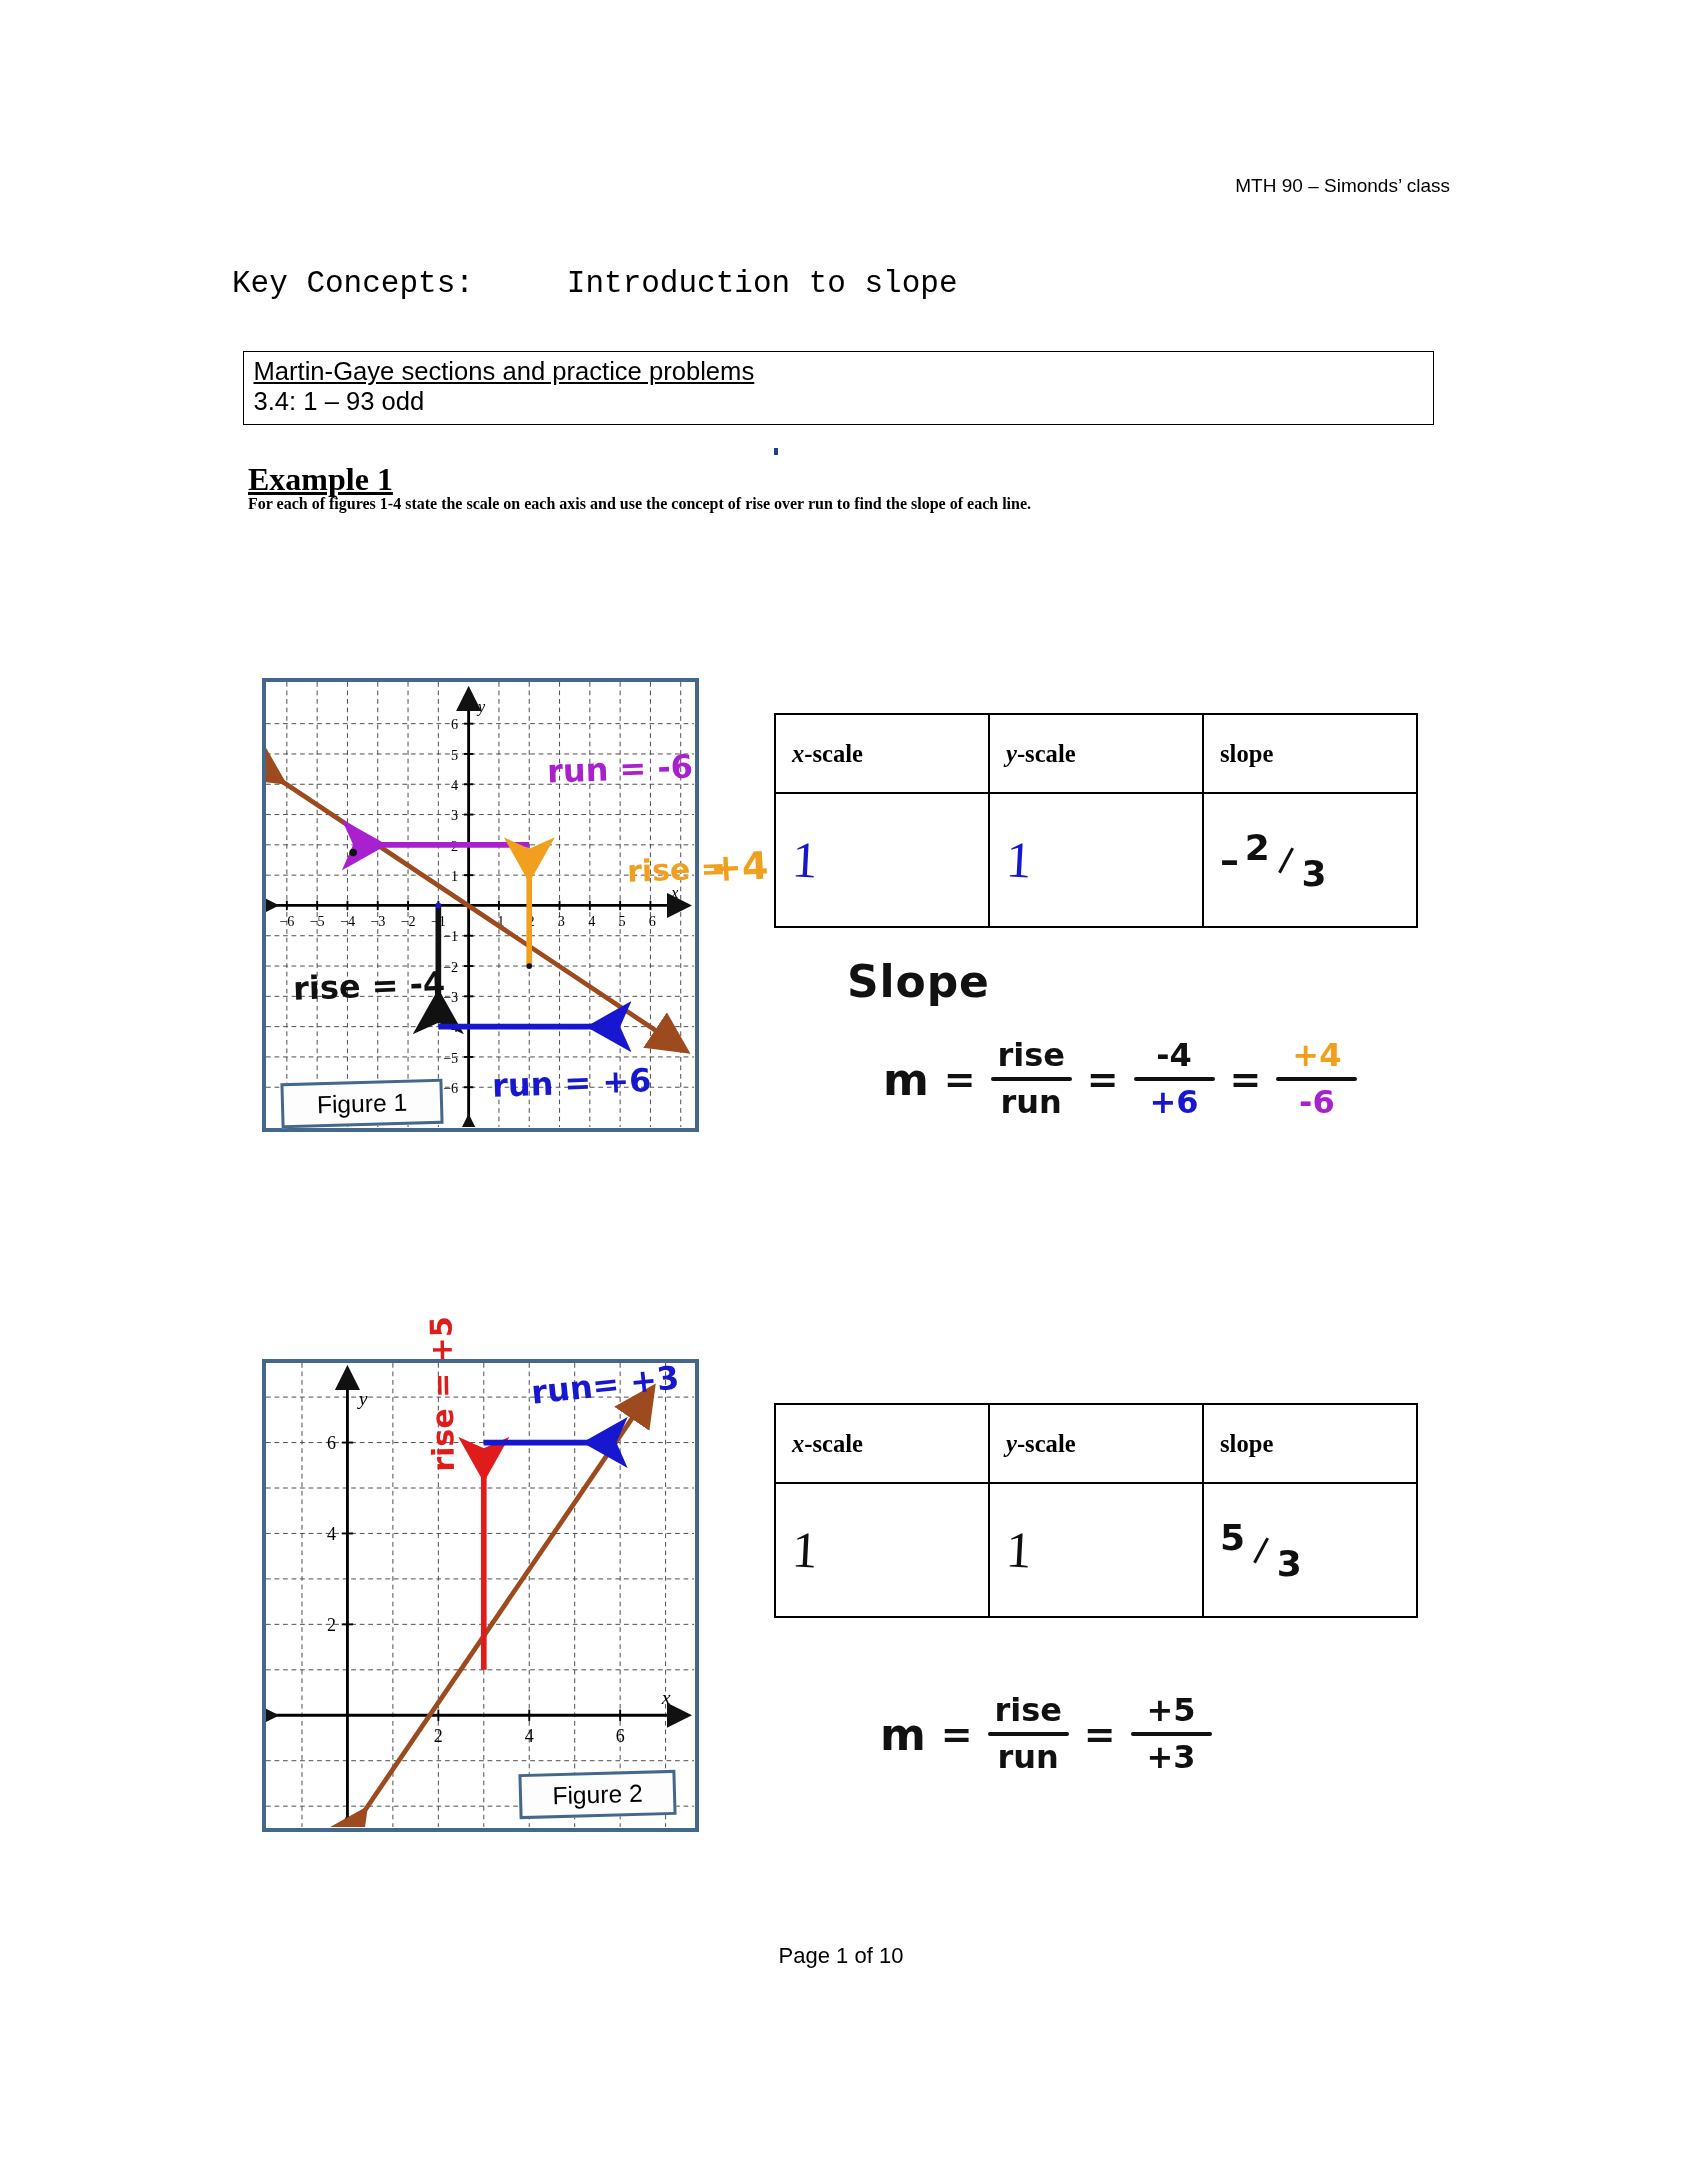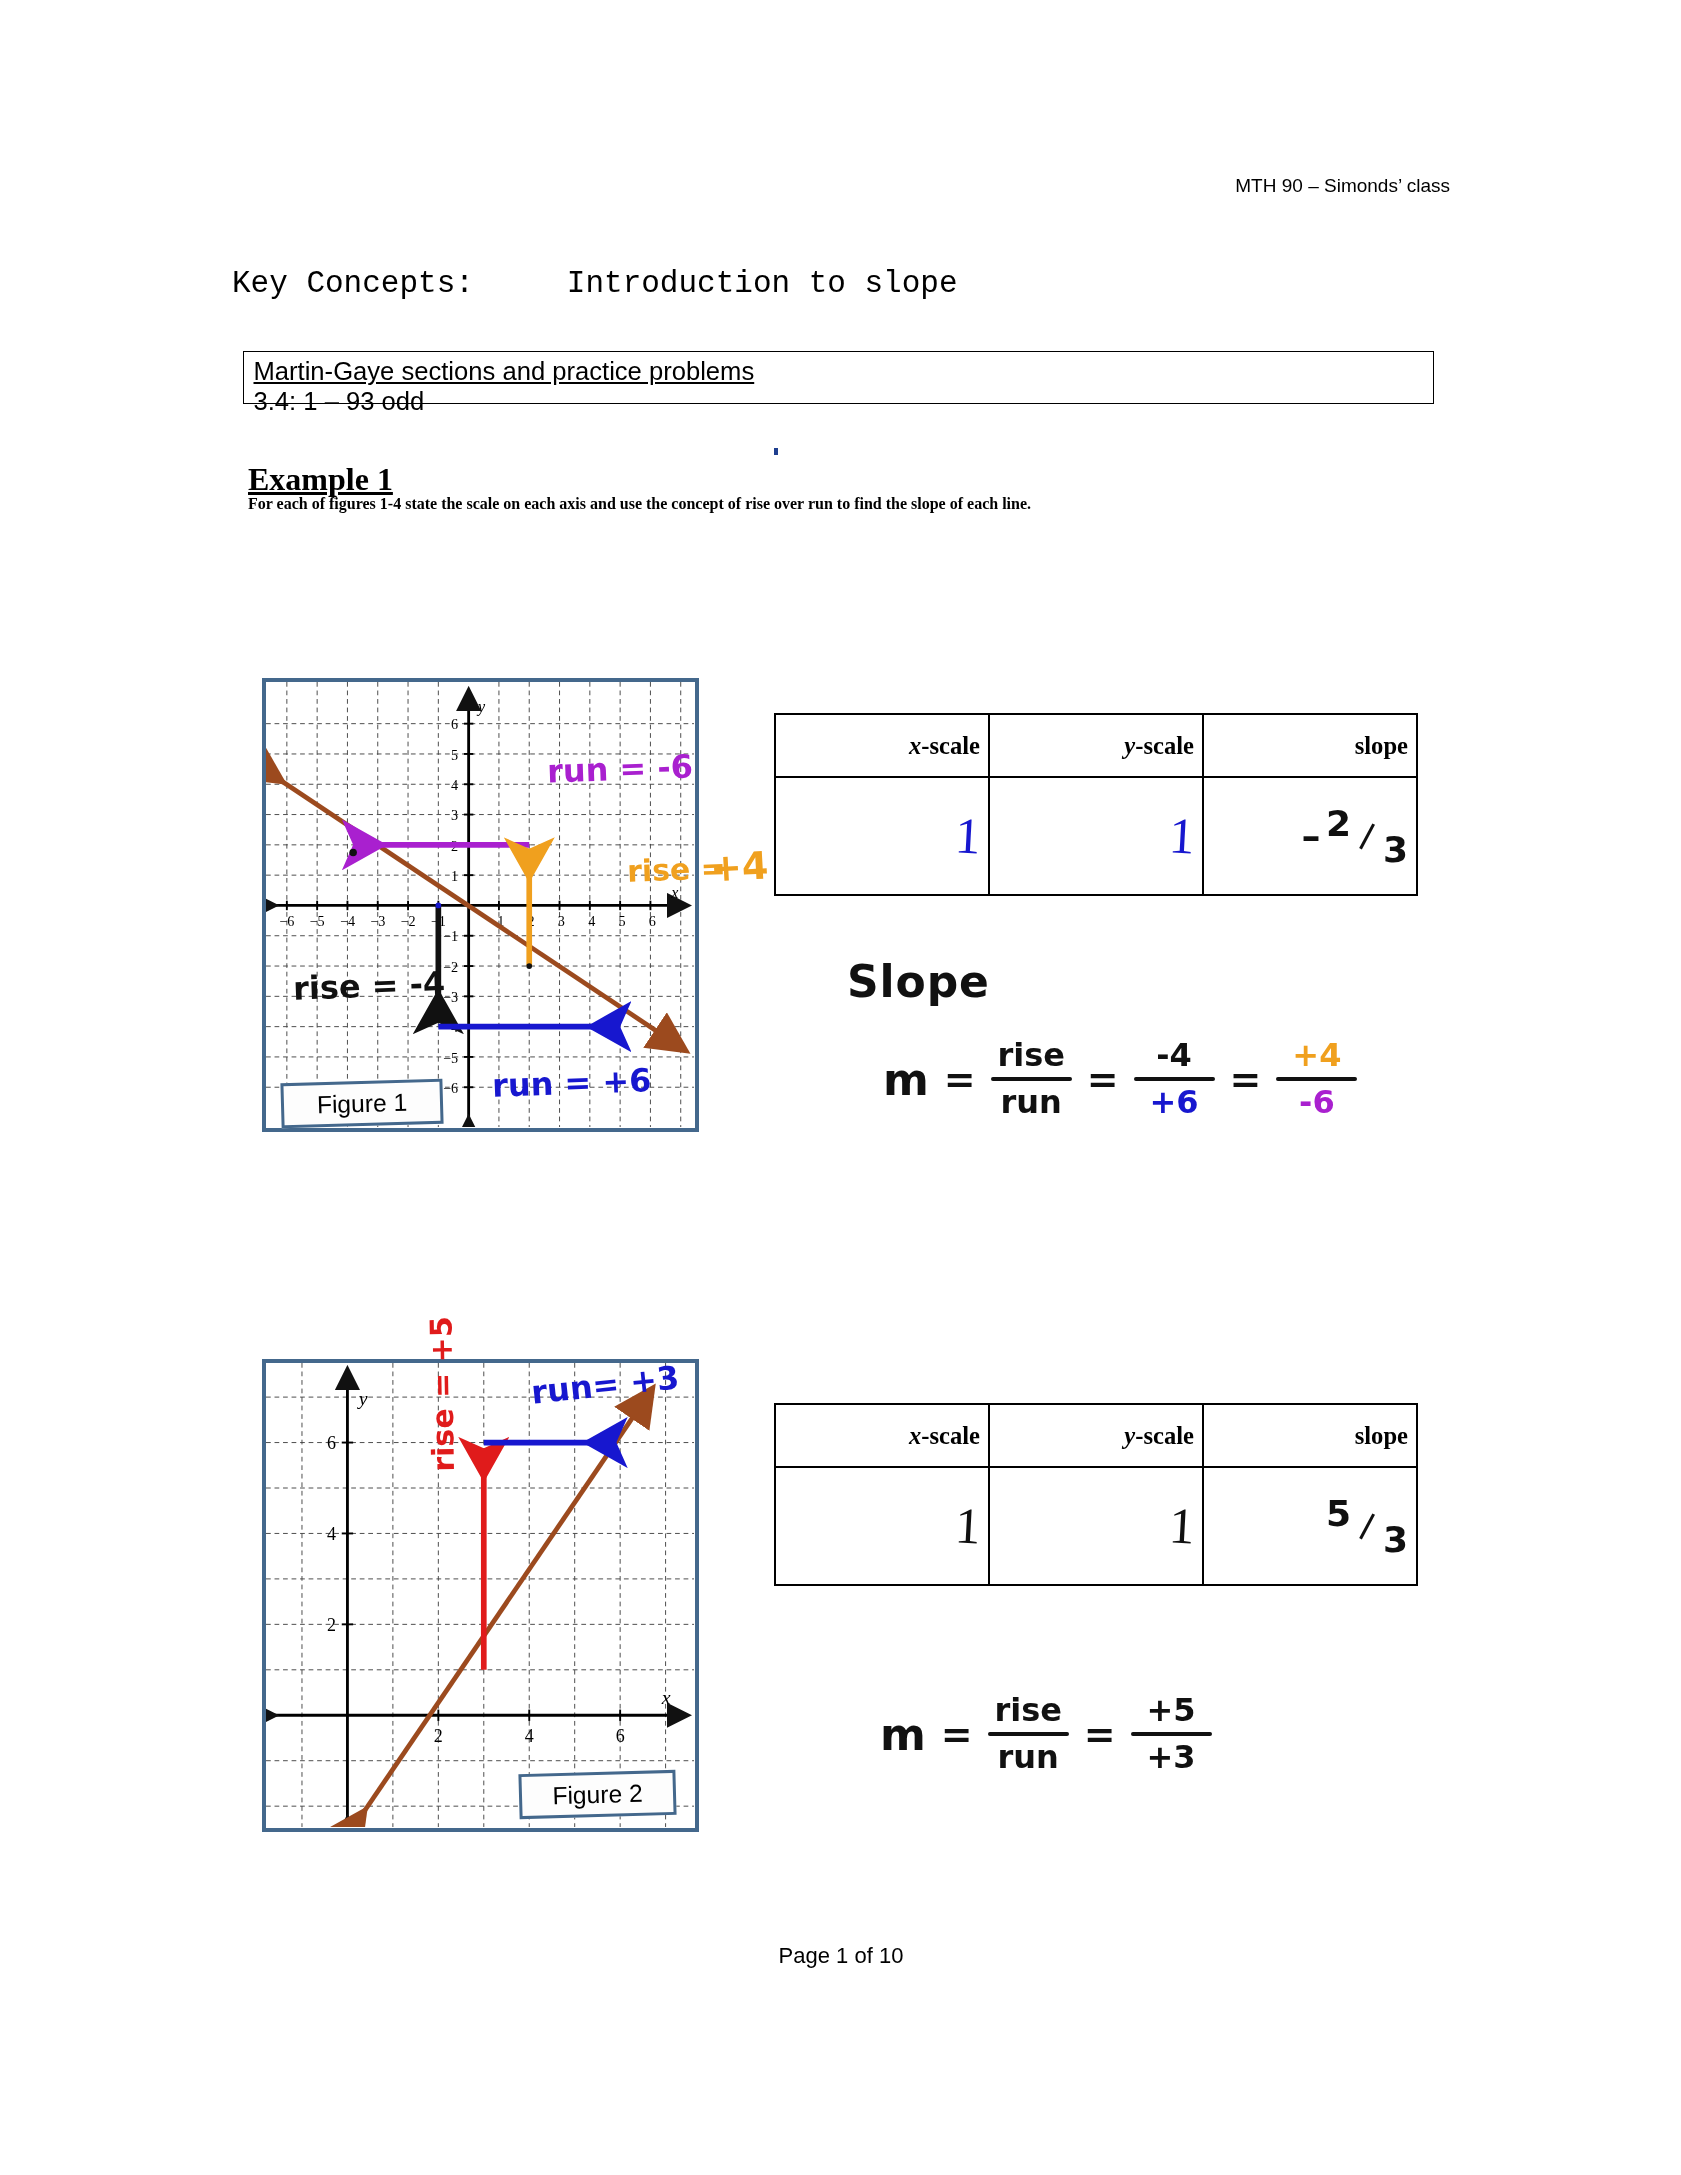--- a/index.html
+++ b/index.html
@@ -40,21 +40,21 @@
     font-family: Liberation Mono, monospace;
     white-space: pre;
   }
 
   
   .assign-box {
     position: absolute;
     top: 351px;
     left: 243px;
     width: 1191px;
-    height: 53px;
+    height: 74px;
     border: 1.9px solid #000;
     box-sizing: border-box;
     padding: 3.8px 9.5px 0 9.5px;
   }
   .assign-line1 {
     font-size: 25.6px;
     text-decoration: underline;
     font-family: "Liberation Sans", sans-serif;
     line-height: 1.18;
   }
@@ -130,23 +130,23 @@
 
   
   .scale-table {
     position: absolute;
     border-collapse: collapse;
     table-layout: fixed;
     background: #fff;
   }
   .scale-table td {
     border: 2.8px solid #000;
-    text-align: right;
+    text-align: left;
     vertical-align: middle;
-    padding: 8px;
+    padding: 16px;
   }
   .scale-table td.hdr {
     height: 45px;
     font-size: 24.6px;
     font-family: "Liberation Serif", serif;
     font-weight: bold;
   }
   .scale-table td.val {
     height: 100px;
   }

